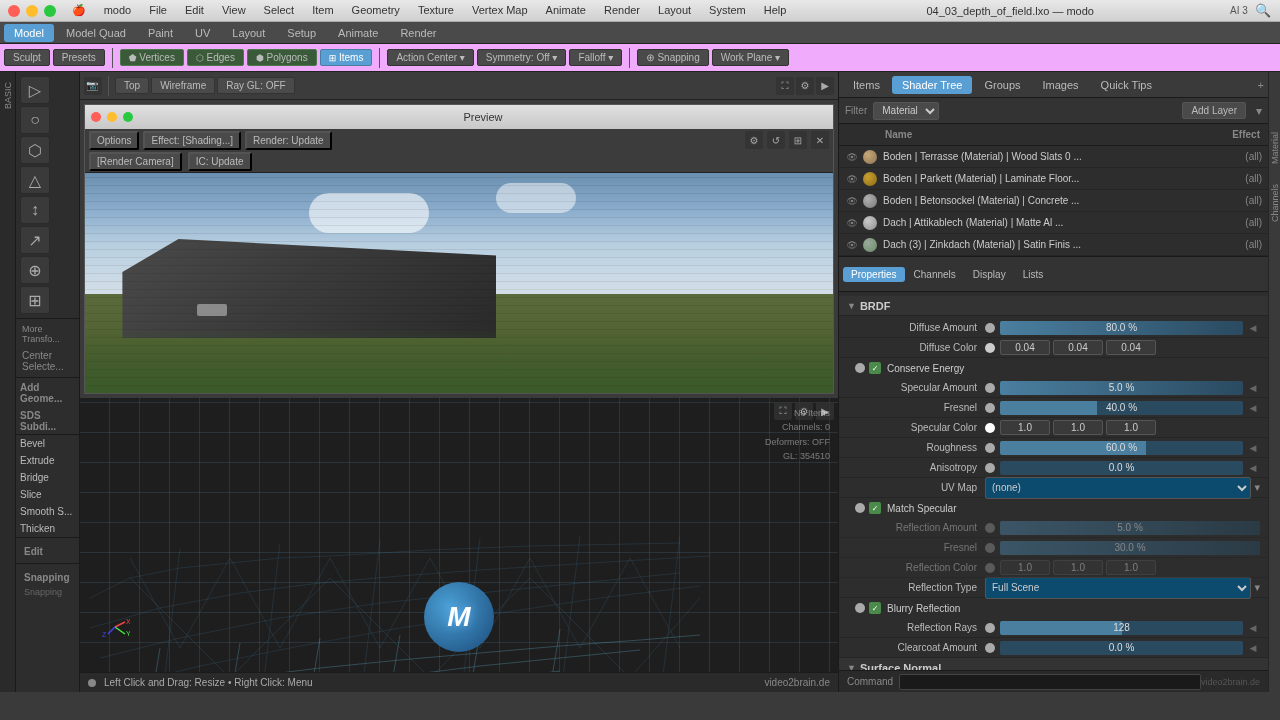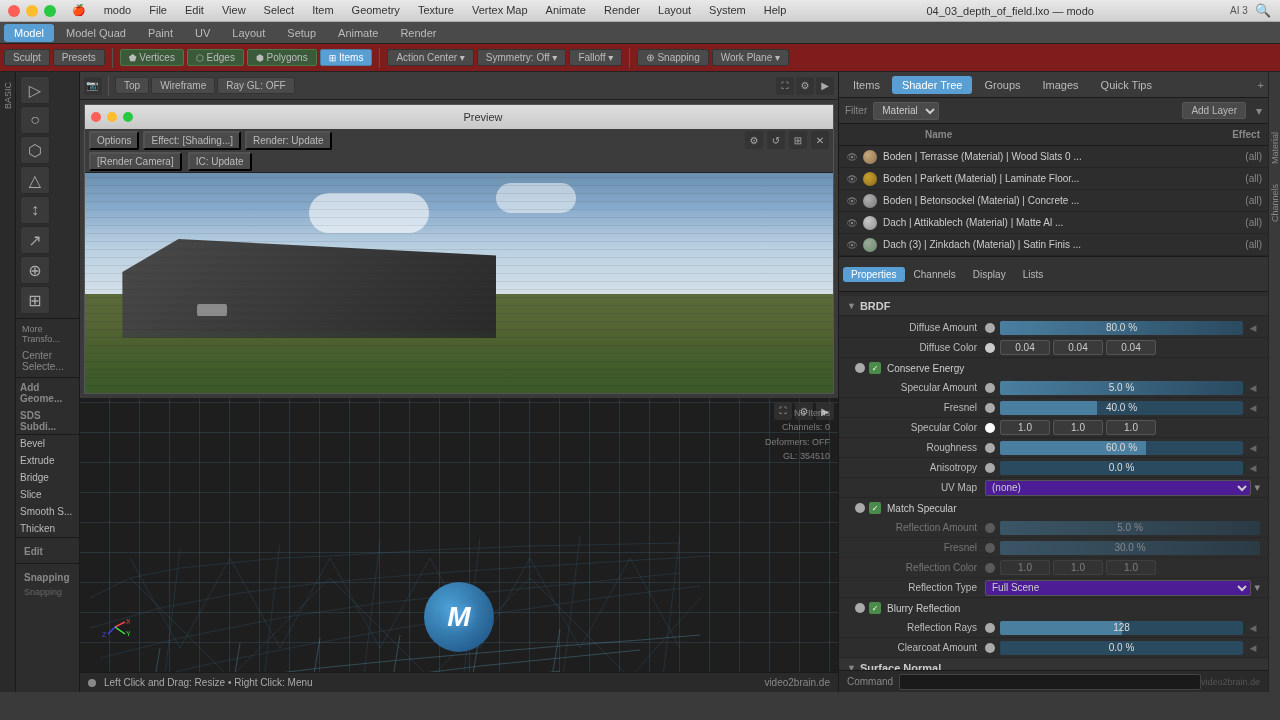--- a/index.html
+++ b/index.html
@@ -37,21 +37,21 @@
       font-size: 11px;
       color: #ccc;
       padding: 2px 8px;
       cursor: pointer;
       border-radius: 3px;
     }
 
     
     #toolbar1 {
       height: 28px;
-      background: #7f1d1d;
+      background: #f0abfc;
       display: flex;
       align-items: center;
       padding: 0 4px;
       gap: 3px;
       border-bottom: 1px solid #222;
     }
     .toolbar-tab {
       font-size: 11px;
       color: #bbb;
       padding: 3px 10px;
@@ -315,21 +315,21 @@
       border: 1px solid #555;
     }
     #shader-tree-header {
       height: 22px;
       background: #2d2d2d;
       display: flex;
       align-items: center;
       padding: 0 8px;
       border-bottom: 1px solid #1a1a1a;
     }
-    .col-name { flex: 1; font-size: 10px; color: #888; font-weight: bold; margin-left: 40px; }
+    .col-name { flex: 1; font-size: 10px; color: #888; font-weight: bold; }
     .col-effect { width: 80px; font-size: 10px; color: #888; font-weight: bold; text-align: right; }
     #shader-list { flex: 0 0 auto; overflow: hidden; }
     .shader-row {
       height: 22px;
       display: flex;
       align-items: center;
       padding: 0 6px;
       border-bottom: 1px solid #252525;
       cursor: pointer;
     }
@@ -412,25 +412,25 @@
       color: #ccc;
       font-size: 10px;
       width: 50px;
       text-align: center;
       padding: 1px 2px;
       border-radius: 2px;
     }
     .slider-reset { width: 14px; height: 14px; font-size: 9px; color: #666; cursor: pointer; display: flex; align-items: center; justify-content: center; }
     .prop-select {
       flex: 1;
-      background: #4c1d95;
+      background: #0c4a6e;
       border: 1px solid #555;
       color: #ccc;
       font-size: 10px;
-      height: 16px;
+      height: 22px;
       border-radius: 2px;
       padding: 0 2px;
     }
     .prop-check-row {
       padding: 0 8px 0 16px;
       height: 20px;
       display: flex;
       align-items: center;
     }
     

